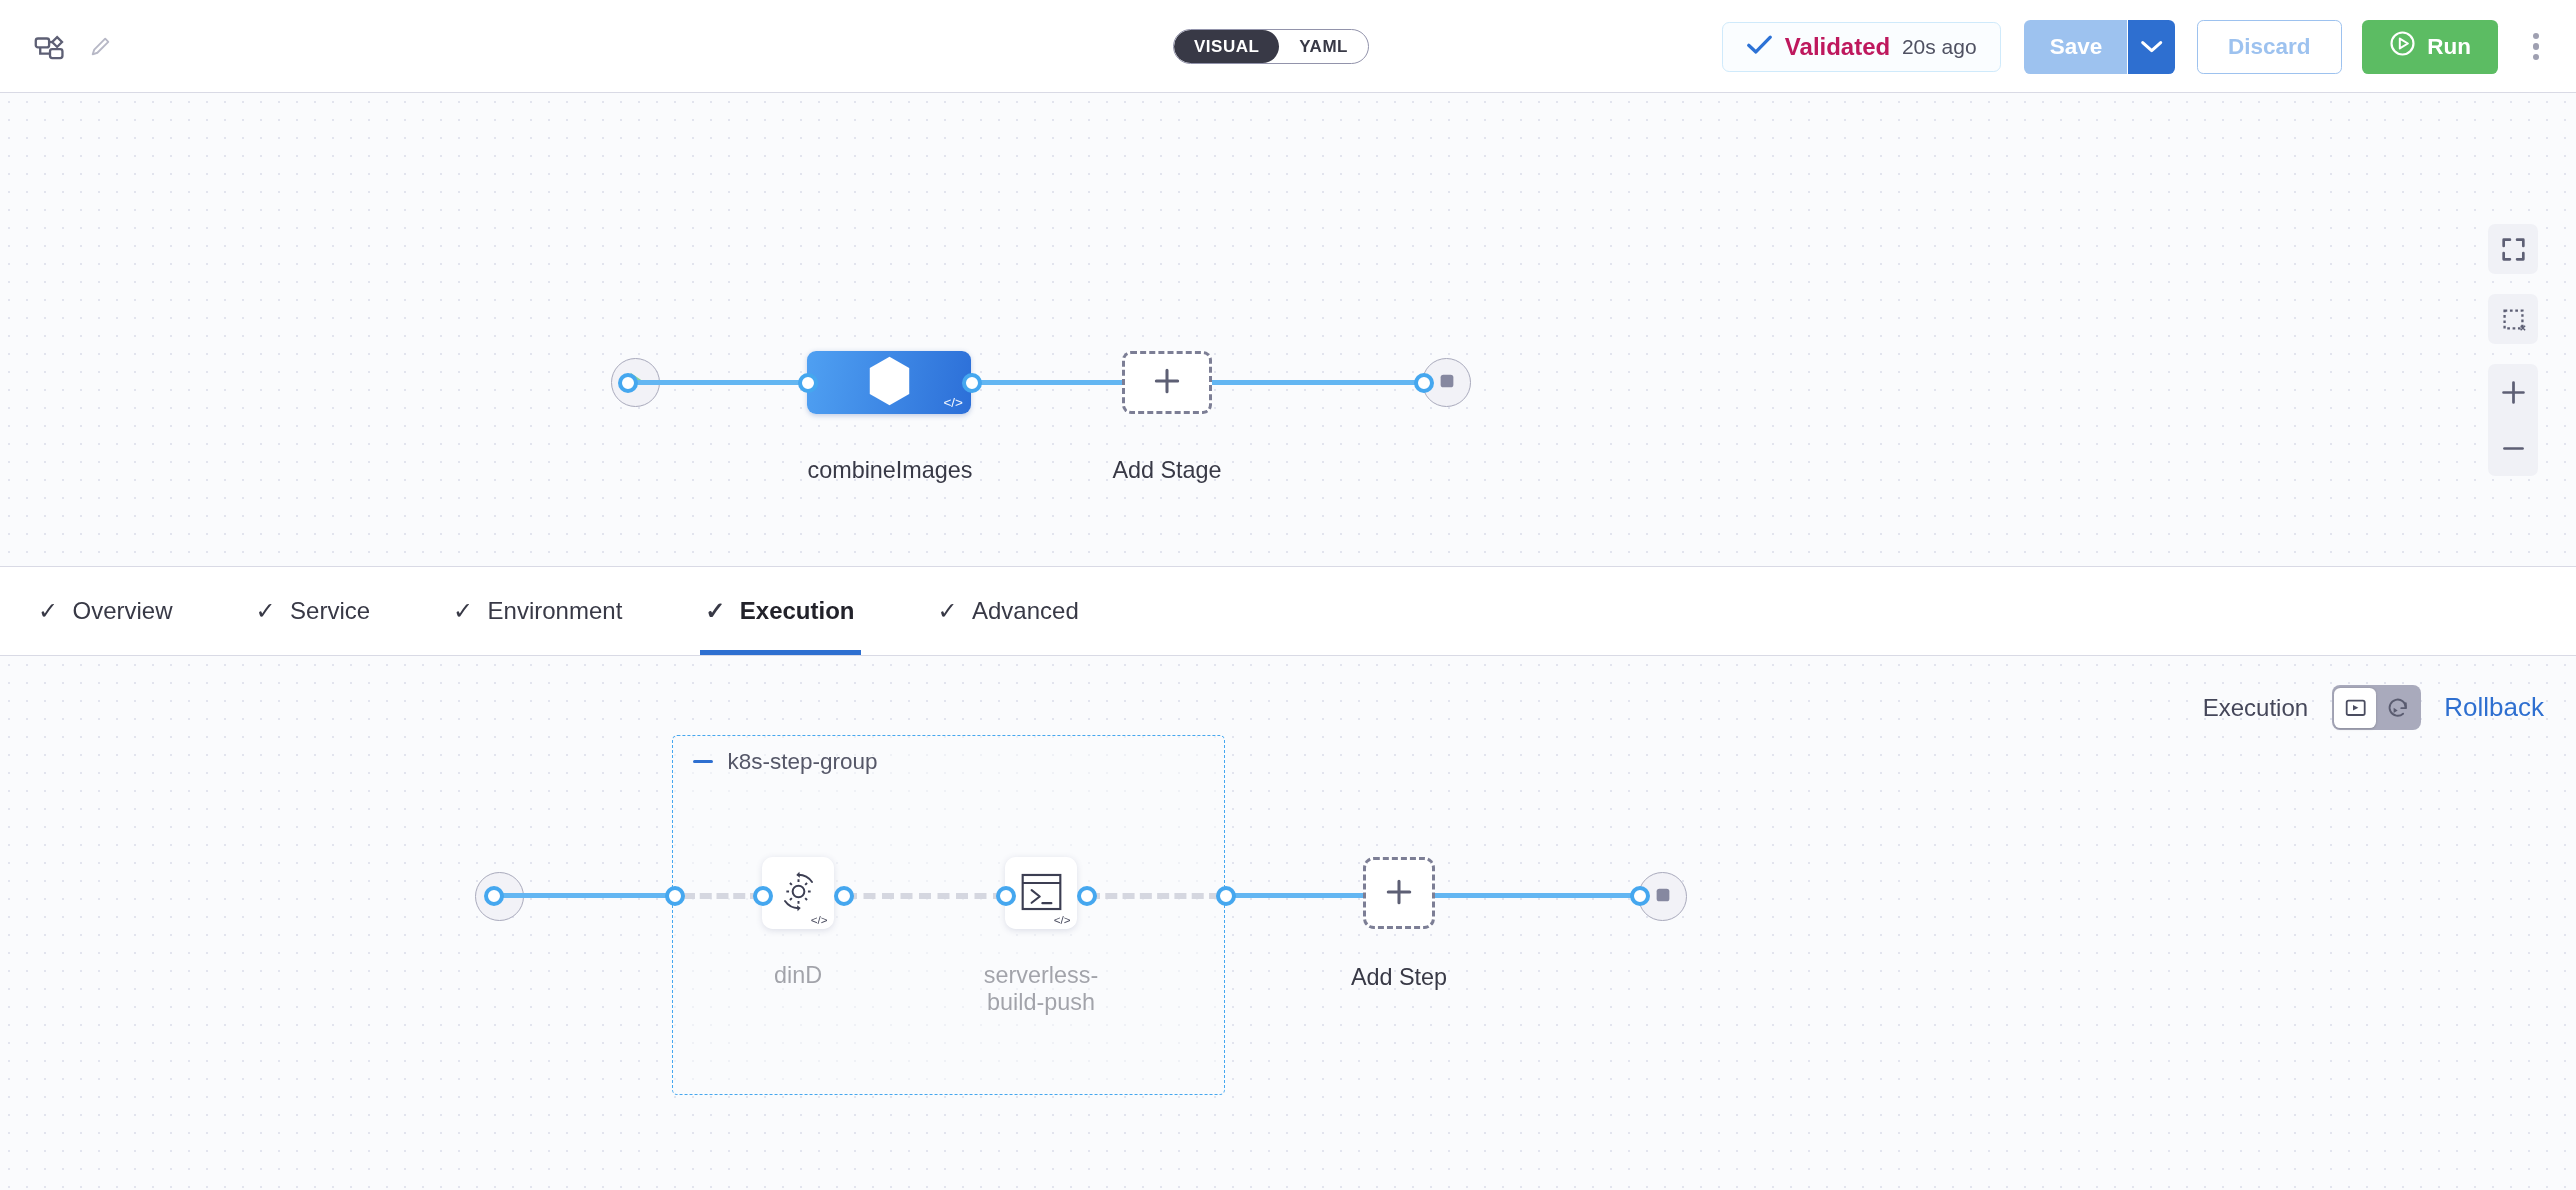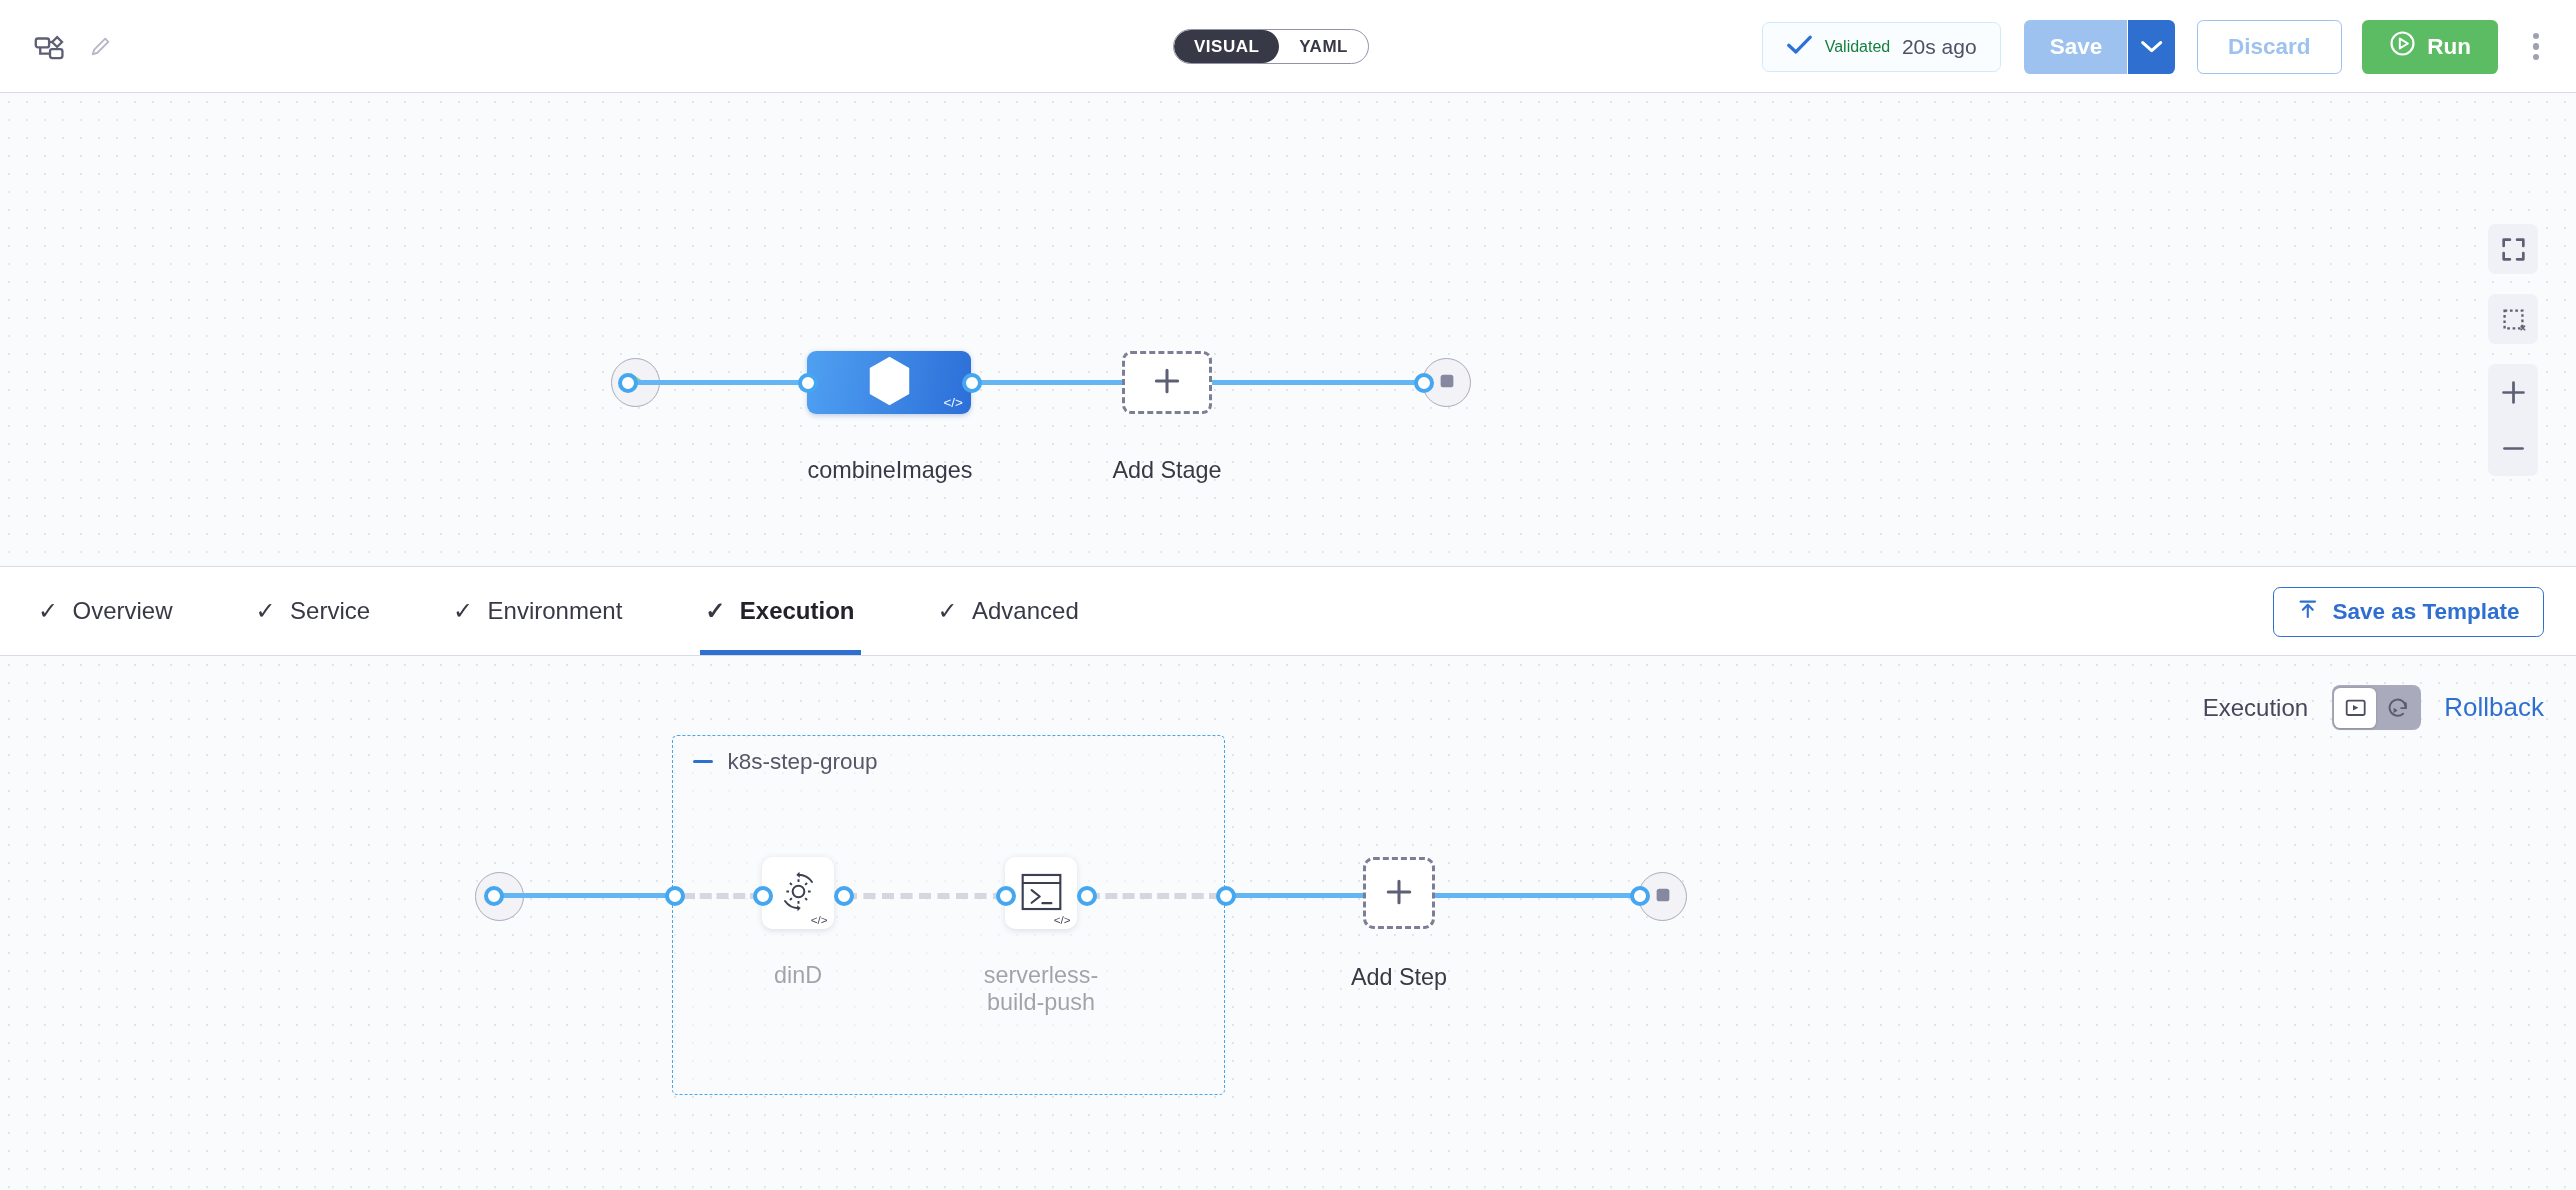--- a/index.html
+++ b/index.html
@@ -43,21 +43,21 @@
   .hdr-right {
     position: absolute; right: 0; top: 0; height: 93px;
     display: flex; align-items: center; gap: 0; padding-right: 20px;
   }
   .validated-badge {
     display: flex; align-items: center; gap: 11.7px;
     height: 50px; padding: 0 23.4px;
     border: 0.9px solid #cfeafb; border-radius: 7.2px; background: #fafdff;
     margin-right: 23.4px;
   }
-  .validated-label { font-size: 16px; font-weight: normal; color: #15803d; }
+  .validated-label { font-size: 24px; font-weight: bold; color: #be185d; }
   .validated-time { font-size: 21px; color: #4f5162; }
 
   .save-group { display: flex; height: 54px; border-radius: 6.3px; overflow: hidden; margin-right: 21.6px; }
   .save-btn {
     width: 103px; display: flex; align-items: center; justify-content: center;
     background: #9dc2ef; color: #ffffff; font-size: 22.5px; font-weight: bold; cursor: pointer;
   }
   .save-caret {
     width: 48px; display: flex; align-items: center; justify-content: center;
     background: #2e6fd0; cursor: pointer; border-left: 1.8px solid #ffffff;
@@ -362,29 +362,20 @@
         <span class="chk">✓</span>
         <span>Execution</span>
         <span class="tab-underline"></span>
       </div>
       <div class="tab">
         <span class="chk">✓</span>
         <span>Advanced</span>
       </div>
     </div>
 
-    <div class="save-template-btn">
-      <span>
-        <svg width="21.6" height="21.6" viewBox="0 0 24 24">
-          <path d="M4 4 L20 4" stroke="#2e6fd0" stroke-width="2.4" stroke-linecap="round"></path>
-          <path d="M12 21 L12 8 M6.5 13 L12 7.5 L17.5 13" fill="none" stroke="#2e6fd0" stroke-width="2.4" stroke-linecap="round" stroke-linejoin="round"></path>
-        </svg>
-      </span>
-      <span>Save as Template</span>
-    </div>
   </div>
 
   <div class="canvas-bottom">
 
     <div class="term-node" style="left:475px; top:216px;">
       <span>
         <svg width="20" height="21.6" viewBox="0 0 22 24">
             <path d="M5 3 L18 12 L5 21 Z" fill="#85d39a"></path>
           </svg>
       </span>

